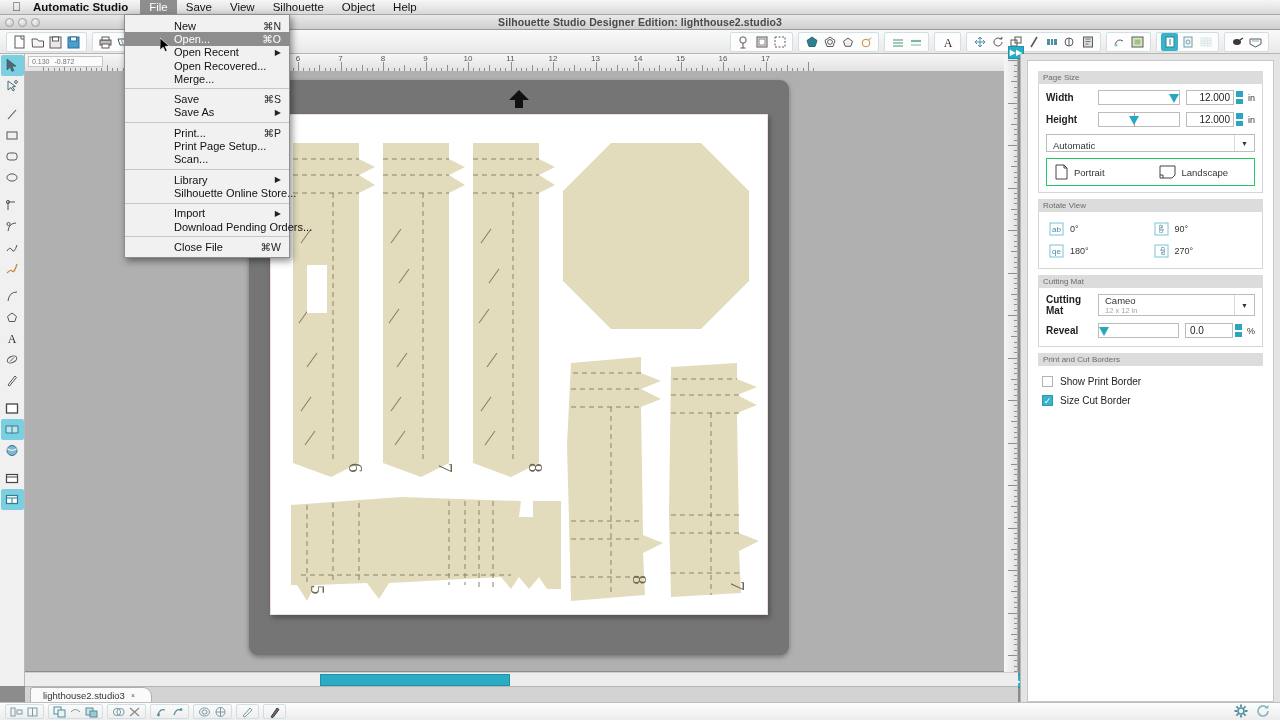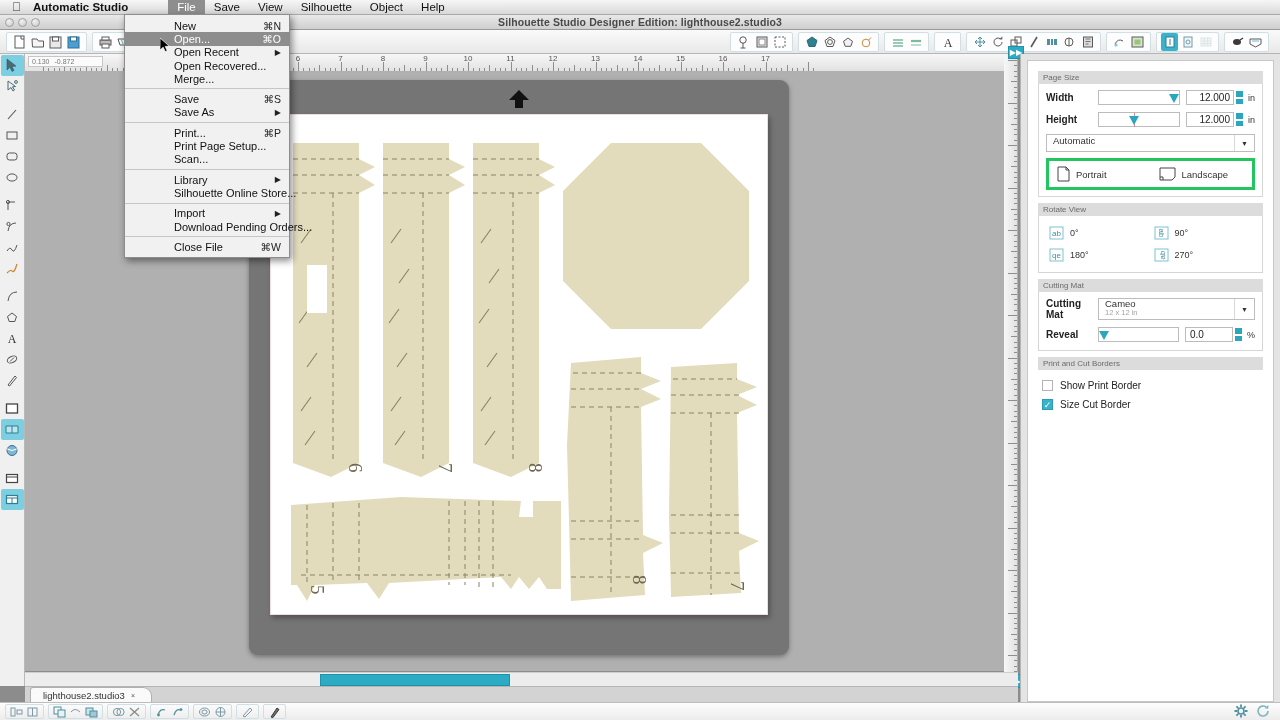--- a/index.html
+++ b/index.html
@@ -15,21 +15,21 @@
   
   .macbar{
     position:absolute; left:0; top:0; width:1280px; height:15px;
     background:linear-gradient(to bottom,#f6f6f6 0%,#e6e6e6 55%,#d8d8d8 100%);
     border-bottom:1px solid #a9a9a9;
     display:flex; align-items:center; padding-left:8px; gap:0px;
   }
   .macbar .apple{ font-size:12px; color:#333; padding:0 12px 0 4px; line-height:14px;}
   .macbar .appname{ font-weight:bold; font-size:11.5px; color:#111; padding:0 12px 0 0;}
   .macbar .mi{ padding:0 9px; font-size:11.5px; color:#111; line-height:15px; height:15px;}
-  .macbar .mi.active{ background:#8e8e8e; color:#fff;margin-left:28px; }
+  .macbar .mi.active{ background:#8e8e8e; color:#fff; }
 
   
   .titlebar{
     position:absolute; left:0; top:15px; width:1280px; height:15px;
     background:linear-gradient(to bottom,#e9e9e9,#cfcfcf);
     border-bottom:1px solid #9a9a9a;
     display:flex; align-items:center; justify-content:center;
   }
   .titlebar .title{ font-size:10.5px; color:#4a4a4a; font-weight:bold; letter-spacing:.1px;}
   .winbtns{ position:absolute; left:5px; top:3px; display:flex; gap:4px;}
@@ -186,25 +186,25 @@
                  border-left:5px solid transparent; border-right:5px solid transparent;
                  border-top:9px solid #2aa7bf; }
   .slider .knobline{ position:absolute; top:0; width:1px; height:14px; background:#d08d93;}
   .numfield{ width:48px; height:15px; border:1px solid #bcbcbc; background:#fff;
              font-size:10px; color:#222; display:flex; align-items:center;
              justify-content:flex-end; padding-right:3px;}
   .spin{ width:9px; height:15px; margin-left:1px; display:flex; flex-direction:column;}
   .spin i{ flex:1; background:#2aa7bf; border:1px solid #fff; display:block;}
   .unit{ font-size:9px; color:#333; margin-left:4px;}
   .combo{ height:18px; border:1px solid #bcbcbc; background:#fff; display:flex;
-          align-items:flex-start; padding-left:6px; font-size:9.5px; color:#333;
+          align-items:flex-end; padding-left:6px; font-size:9.5px; color:#333;
           justify-content:space-between;}
   .combo .carat{ width:20px; border-left:1px solid #d8d8d8; height:100%;
                  display:flex; align-items:center; justify-content:center; font-size:7px;}
-  .orient{ display:flex; margin-top:6px; border:3px solid #22c55e; }
+  .orient{ display:flex; margin-top:6px; border:1px solid #22c55e; }
   .orient div{ flex:1; display:flex; align-items:center; gap:6px; padding:5px 8px;
                font-size:9.5px; color:#333;}
   .rotgrid{ display:flex; flex-wrap:wrap; }
   .rotgrid div{ width:50%; display:flex; align-items:center; gap:6px; padding:4px 3px;
                 font-size:9px; color:#333;text-align:center;}
   .cbrow{ display:flex; align-items:center; gap:7px; padding:4px 2px; font-size:10px; color:#222;}
   .cb{ width:11px; height:11px; border:1px solid #b3b3b3; background:#fff;}
   .cb.on{ background:#39b3cc; border-color:#2d9ab0; color:#fff; font-size:9px;
           display:flex; align-items:center; justify-content:center; }
   .mattext{ display:flex; flex-direction:column; line-height:1.1;}

